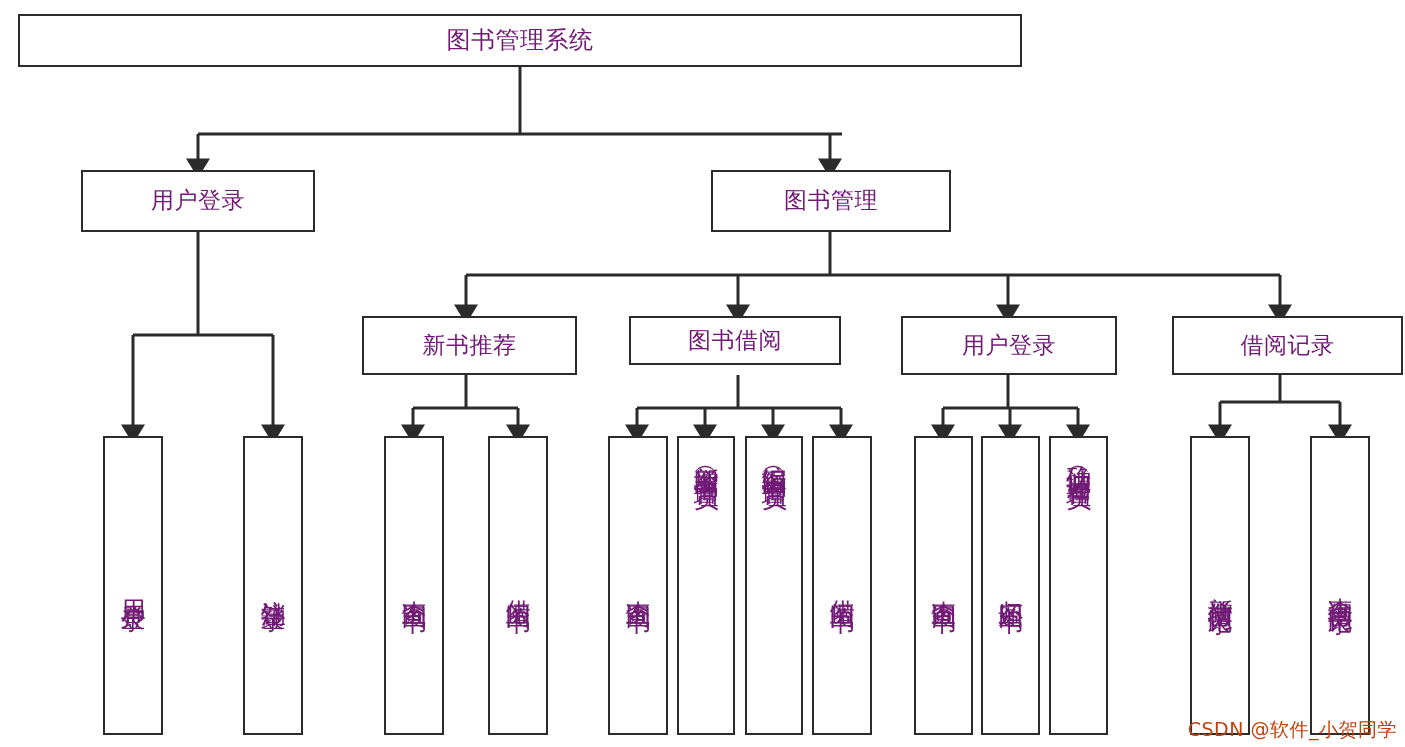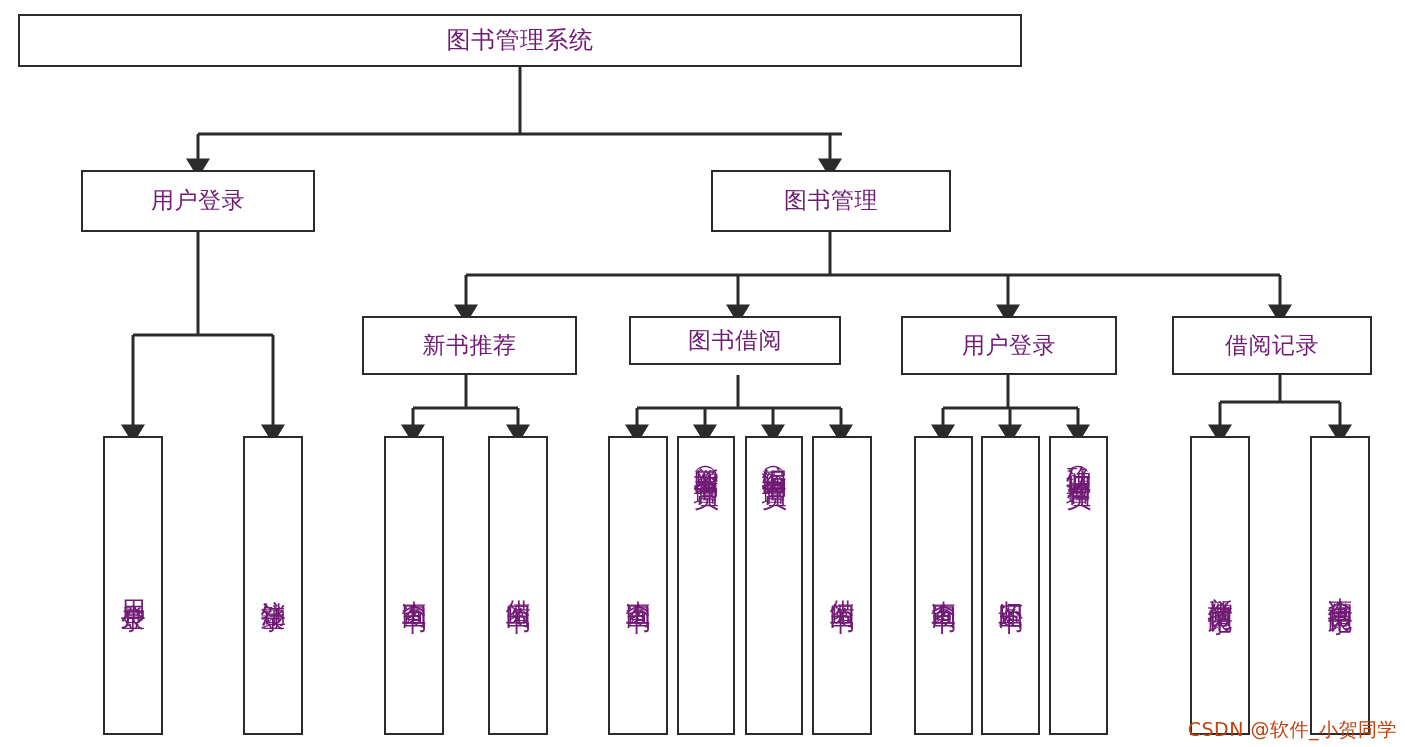--- a/index.html
+++ b/index.html
@@ -143,21 +143,21 @@
 
   <div class="node horiz" style="left:362px; top:316px; width:215px; height:59px;">
     <span class="label">新书推荐</span>
   </div>
   <div class="node horiz" style="left:629px; top:316px; width:212px; height:49px;">
     <span class="label">图书借阅</span>
   </div>
   <div class="node horiz" style="left:901px; top:316px; width:216px; height:59px;">
     <span class="label">用户登录</span>
   </div>
-  <div class="node horiz" style="left:1172px; top:316px; width:200px; height:59px;">
+  <div class="node horiz" style="left:1172px; top:316px; width:231px; height:59px;">
     <span class="label">借阅记录</span>
   </div>
 
   <div class="node vert centered" style="left:103px; top:436px; width:60px; height:299px;">
     <span class="label">用户登录</span>
   </div>
   <div class="node vert centered" style="left:243px; top:436px; width:60px; height:299px;">
     <span class="label">注销登录</span>
   </div>
 

